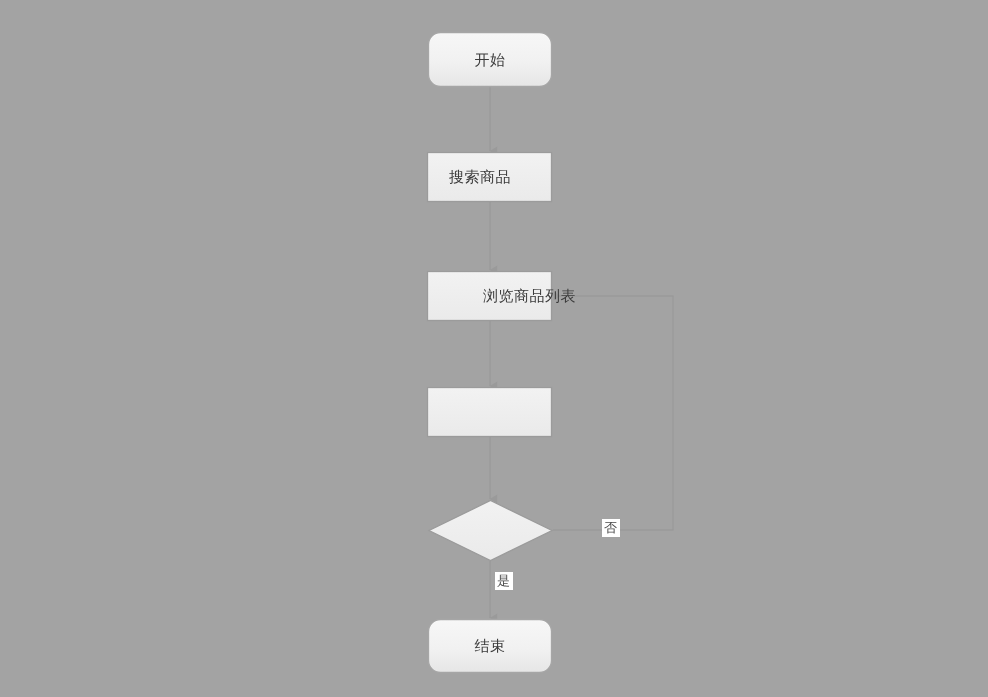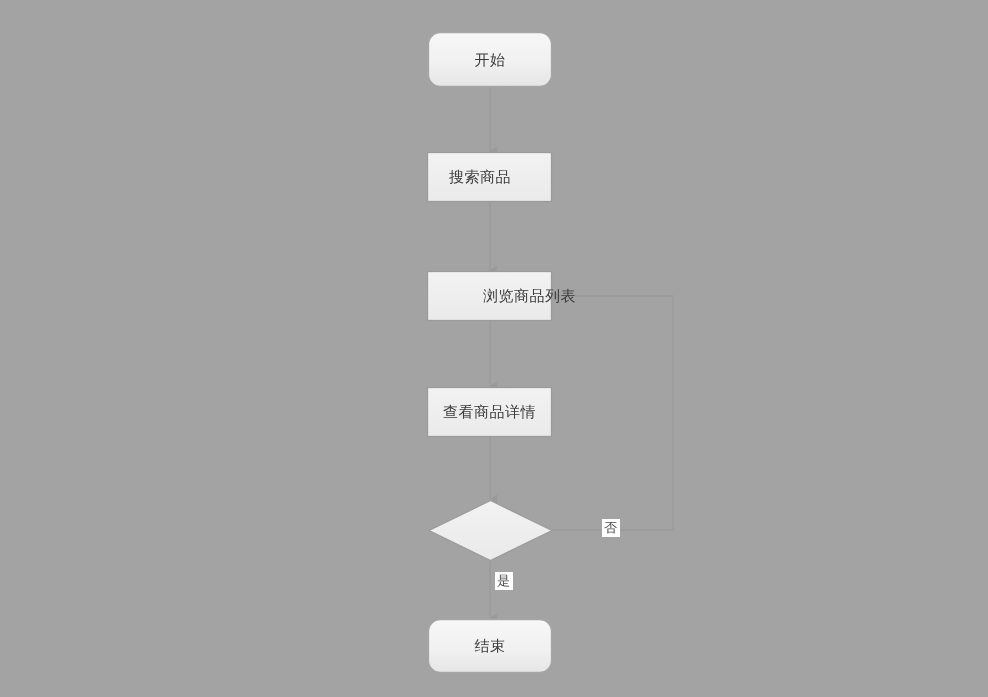--- a/index.html
+++ b/index.html
@@ -95,21 +95,20 @@
 
     <rect x="428.5" y="619.5" width="123" height="53" rx="12" ry="12" fill="url(#roundFill)" stroke="#a6a6a6" stroke-width="1.3"></rect>
   </svg>
 
   <div class="node-label" style="left:428px; top:32px; width:124px; height:55px;">开始</div>
 
   <div class="node-label" style="left:427px; top:152px; width:106px; height:50px;">搜索商品</div>
 
   <div class="node-label" style="left:427px; top:271px; width:125px; height:50px;padding-left:40px;">浏览商品列表</div>
 
-  <div class="node-label" style="left:427px; top:387px; width:125px; height:50px;">查看商品详情</div>
 
 
   <div class="node-label" style="left:428px; top:619px; width:124px; height:54px;border-radius:21px;">结束</div>
 
   <div class="edge-label" style="left:602px; top:519px;">否</div>
 
   <div class="edge-label" style="left:495px; top:572px;">是</div>
 
 </div>
 

